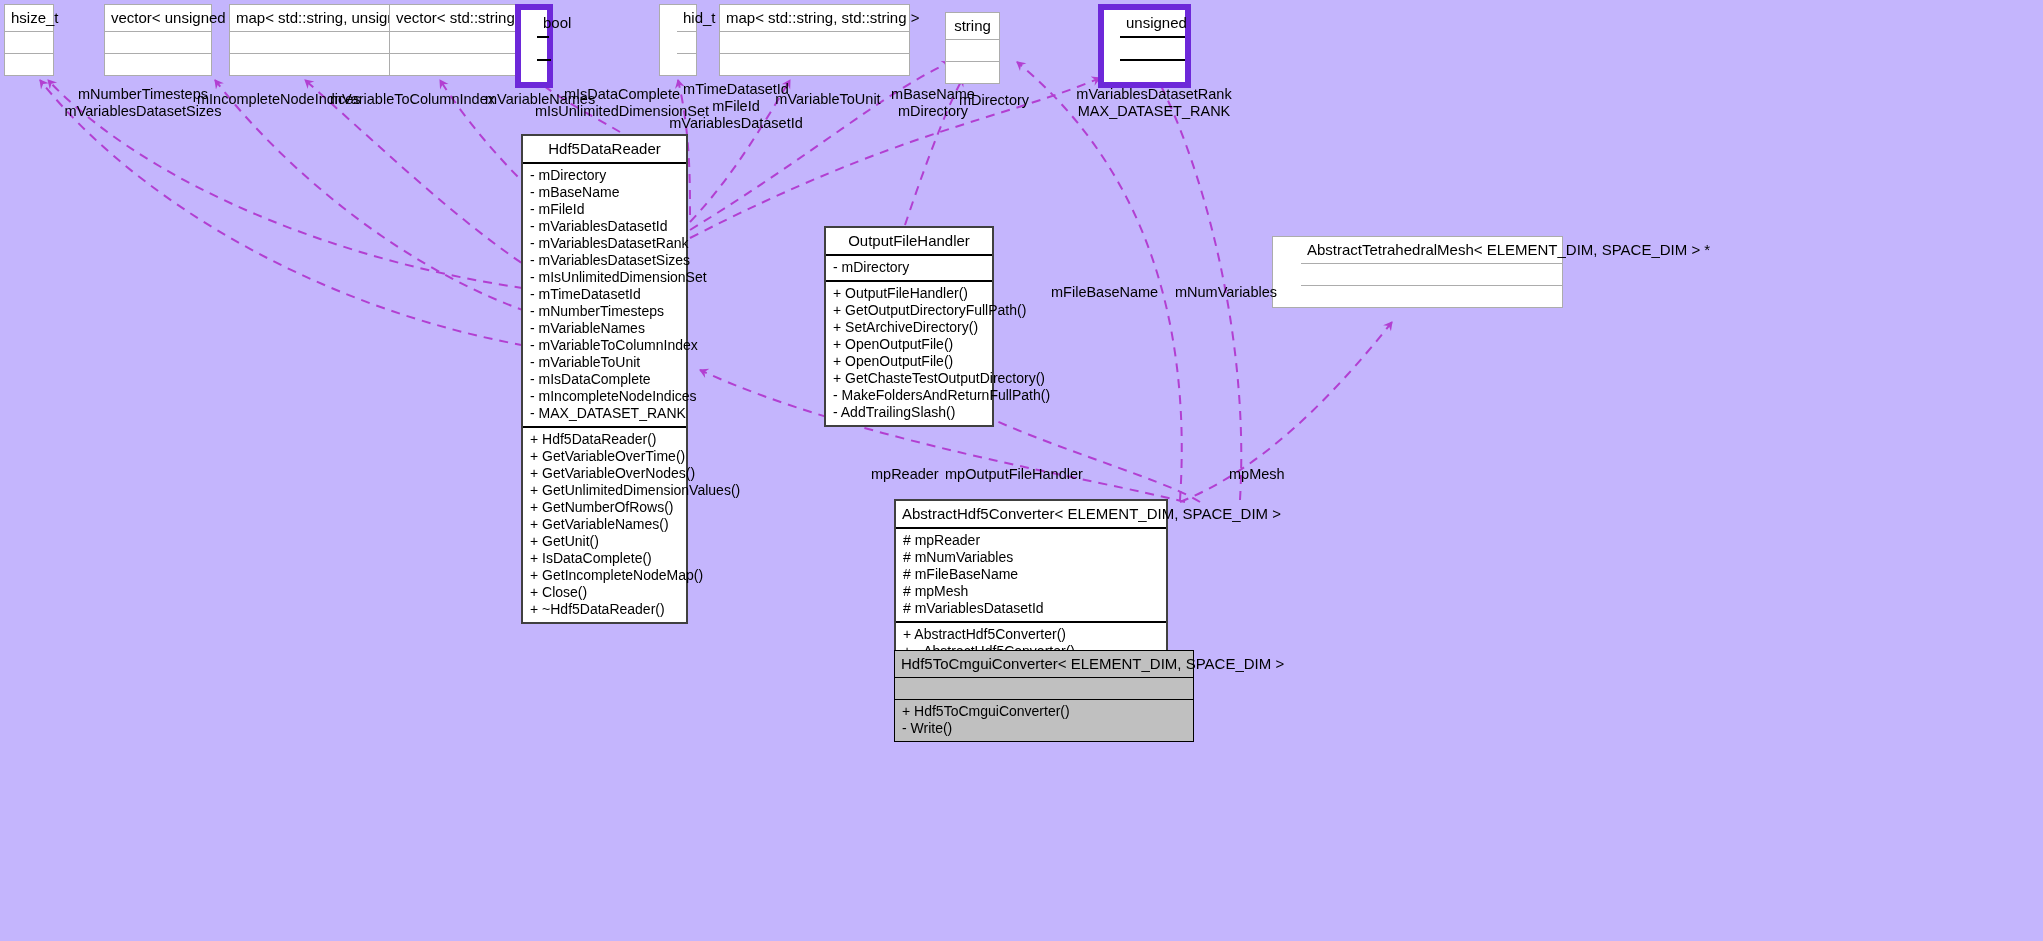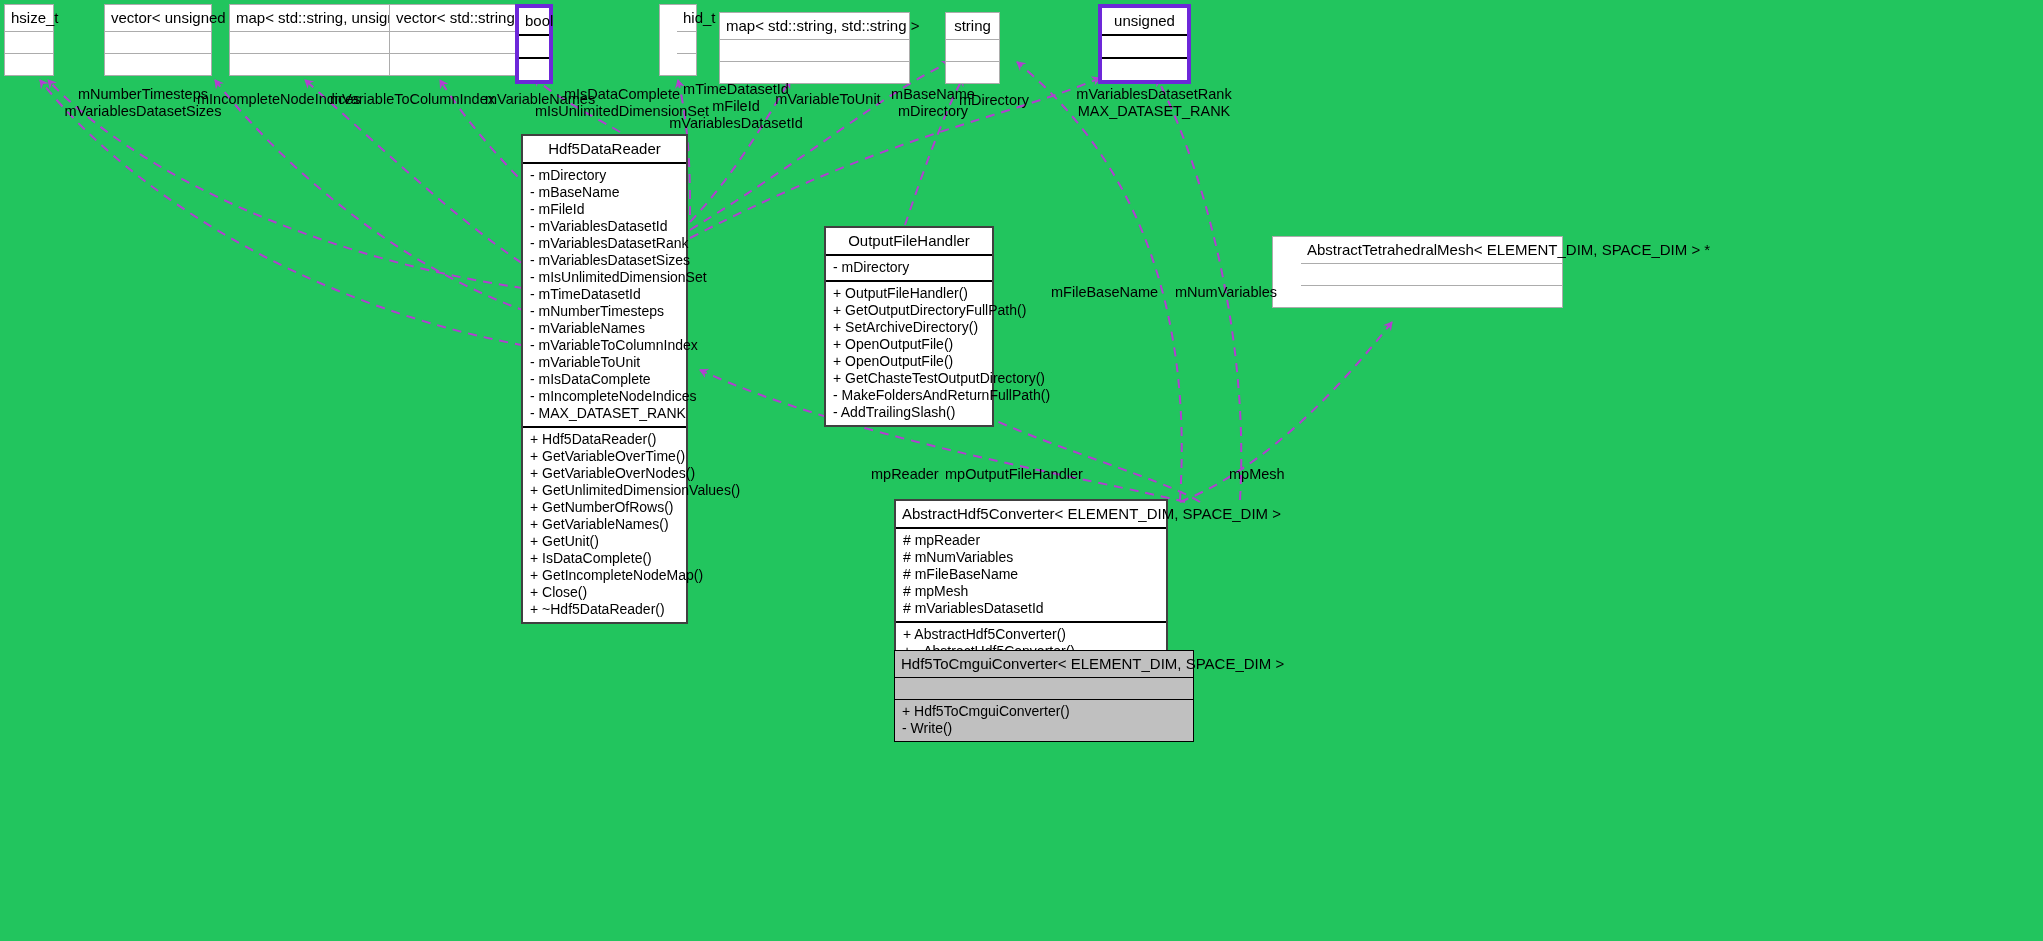--- a/index.html
+++ b/index.html
@@ -4,41 +4,42 @@
 <style>
   html, body {
     margin: 0;
     padding: 0;
     background: #ffffff;
   }
   #canvas {
     position: relative;
     width: 2043px;
     height: 941px;
-    background: #22c55e;
+    background: #c4b5fd;
     font-family: "Liberation Sans", sans-serif;
     overflow: hidden;
   }
   svg.edges {
     position: absolute;
     left: 0;
     top: 0;
     width: 2043px;
     height: 941px;
     pointer-events: none;
   }
   .uml-box {
     position: absolute;
     box-sizing: border-box;
     background: #ffffff;
     border: 1px solid #acacac;
     z-index: 5;
   }
   .uml-box.bold {
-    border: 4px solid #6d28d9;
+    border: 6px solid #6d28d9;
+    padding-left: 16px;
   }
   .uml-box.gray {
     background: #c0c0c0;
     border: 1px solid #000000;
   }
   .uml-box.primary {
     border: 2px solid #404040;
   }
   .box-title {
     text-align: center;
@@ -177,21 +178,21 @@
     <div class="box-section empty ruled"></div>
     <div class="box-section empty"></div>
   </div>
 
   <div class="uml-box" style="left:659px; top:4px; width:38px;padding-left:17px;">
     <div class="box-title">hid_t</div>
     <div class="box-section empty ruled"></div>
     <div class="box-section empty"></div>
   </div>
 
-  <div class="uml-box" style="left:719px; top:4px; width:191px;margin-top:8px;">
+  <div class="uml-box" style="left:719px; top:4px; width:191px;">
     <div class="box-title">map&lt; std::string, std::string &gt;</div>
     <div class="box-section empty ruled"></div>
     <div class="box-section empty"></div>
   </div>
 
   <div class="uml-box" style="left:945px; top:12px; width:55px;">
     <div class="box-title">string</div>
     <div class="box-section empty ruled"></div>
     <div class="box-section empty"></div>
   </div>

